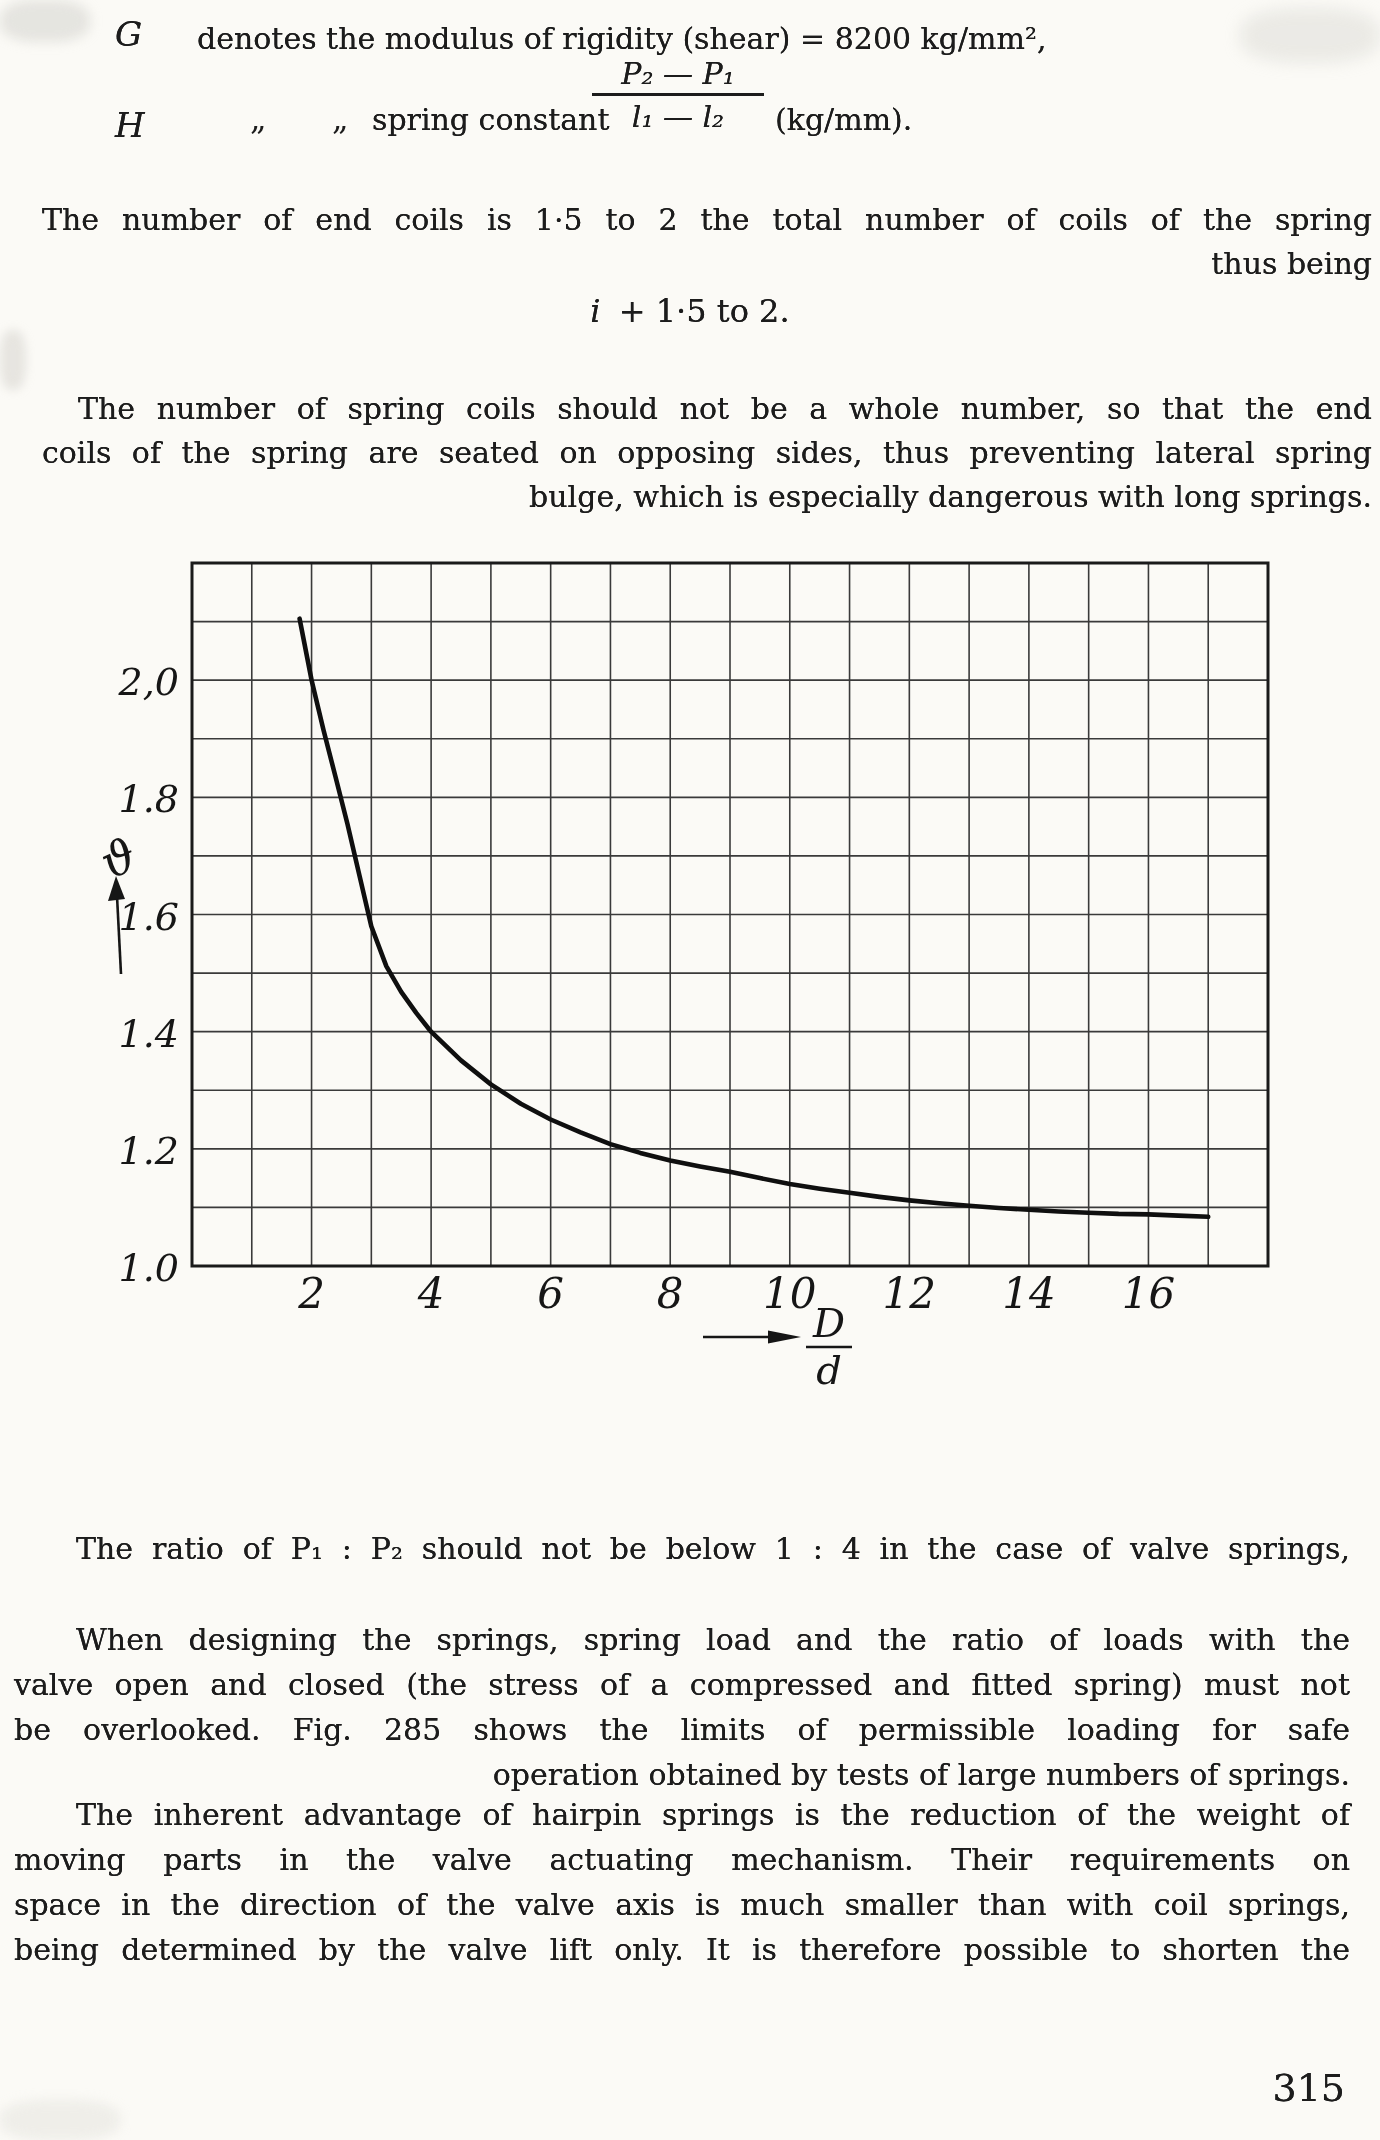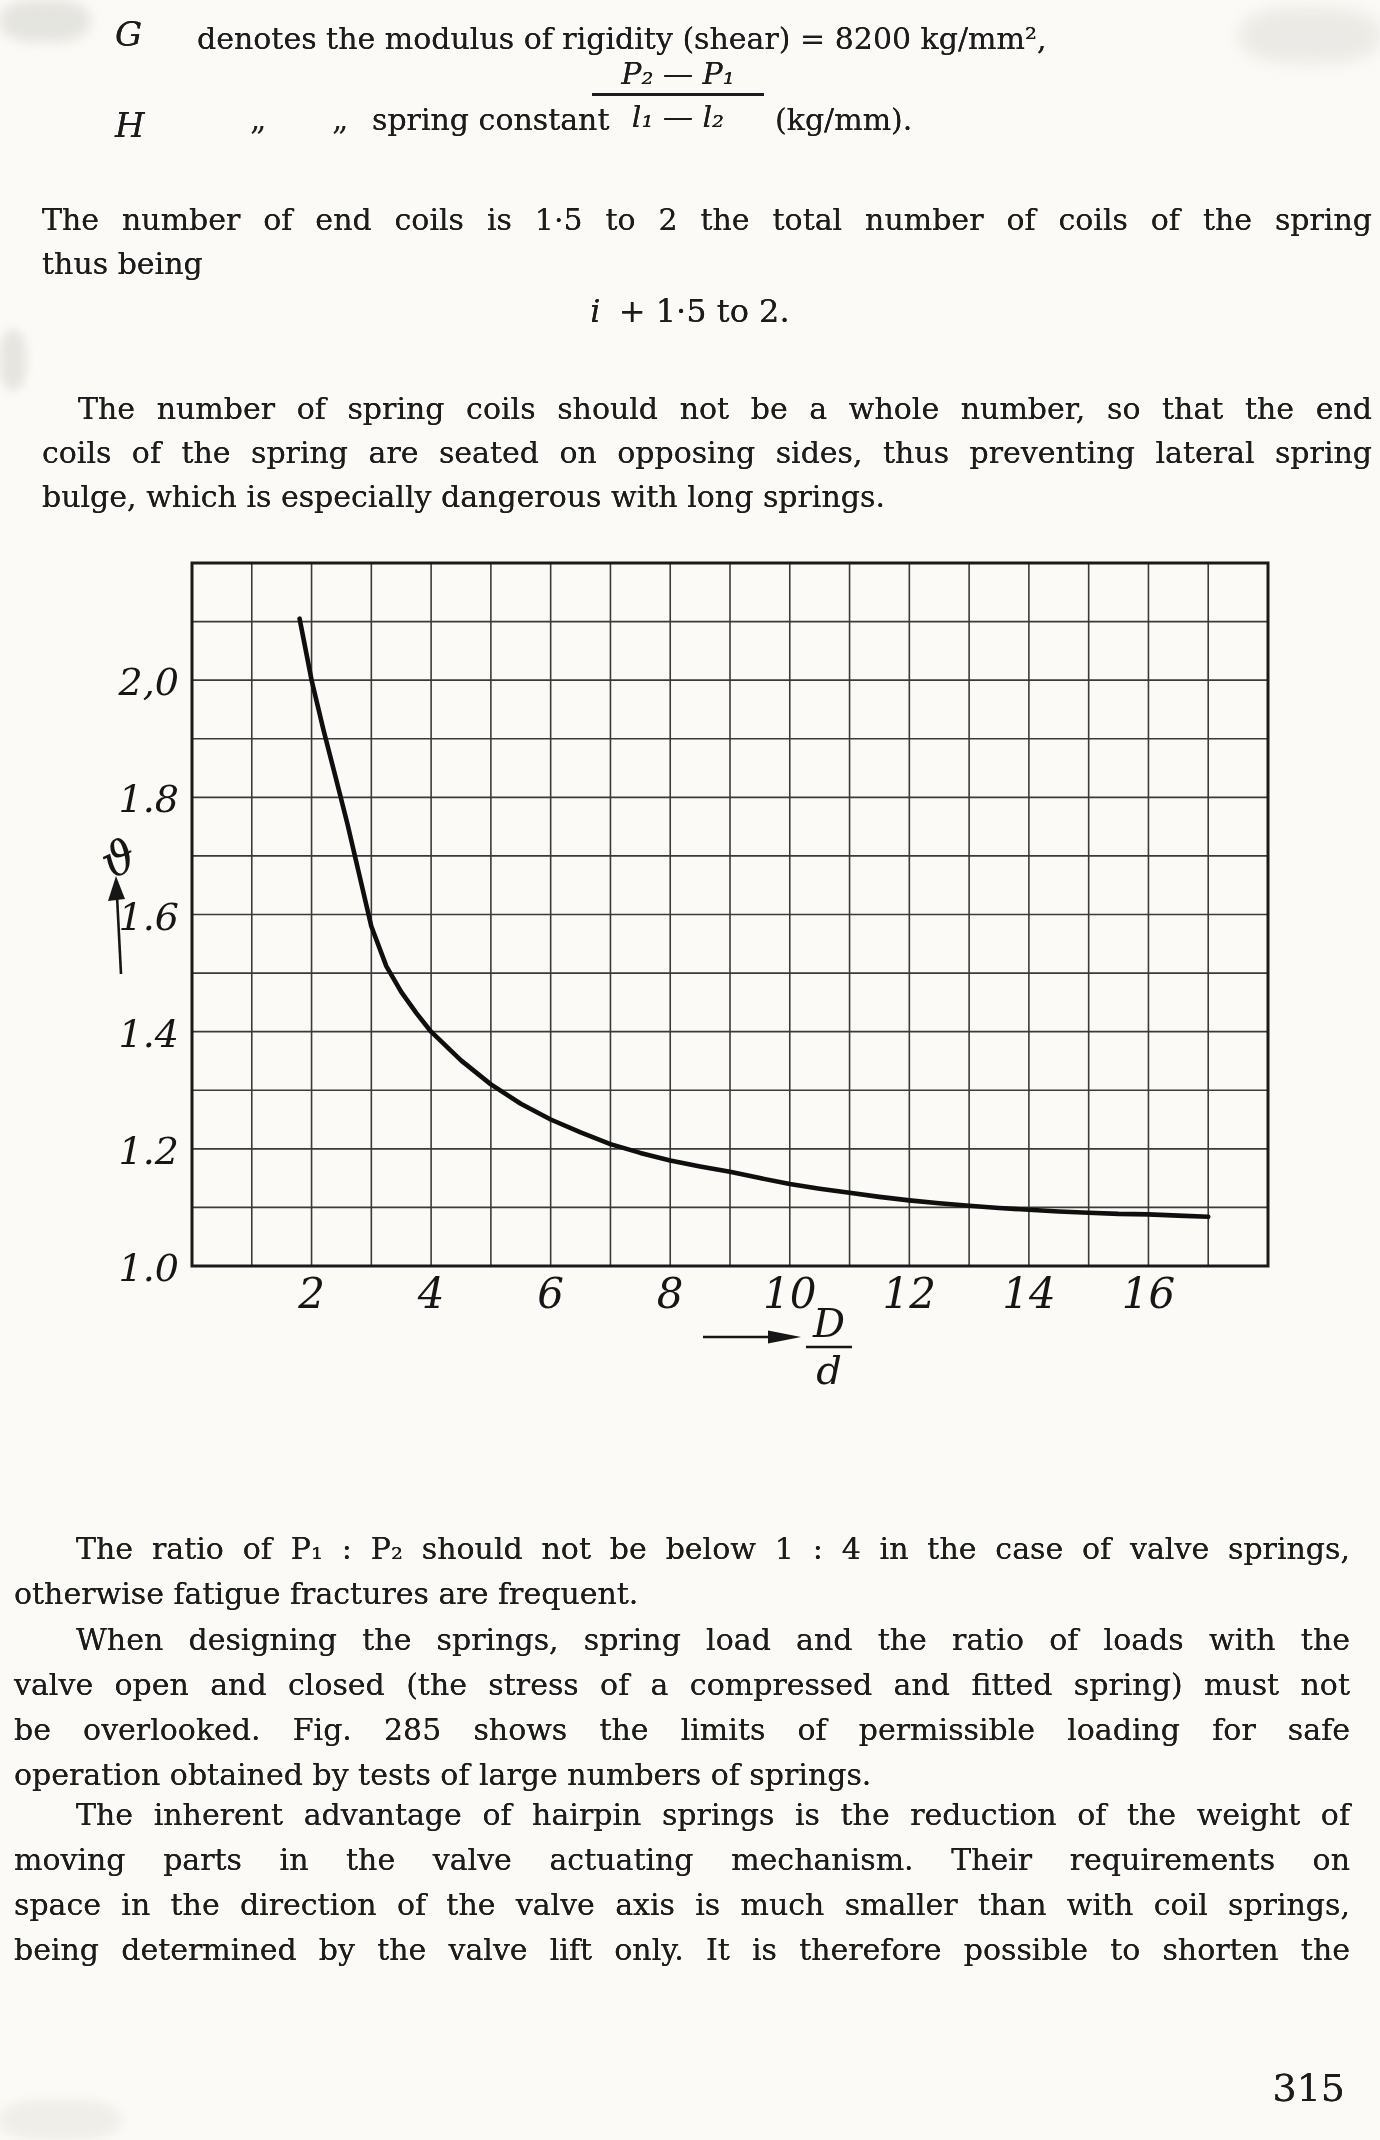--- a/index.html
+++ b/index.html
@@ -12,21 +12,21 @@
     font-family:"DejaVu Serif","Liberation Serif",serif;
     color:#1c1c1c;
   }
   .abs{position:absolute;}
   .txt{font-size:30px;line-height:44px;text-shadow:0 0 0.5px #1c1c1c;}
   .var{font-style:italic;font-size:34px;text-shadow:0 0 0.5px #1c1c1c;}
   .para{position:absolute;text-shadow:0 0 0.5px #1c1c1c;}
   .para .ln{font-size:30px;line-height:44px;white-space:normal;}
   .lower .ln{line-height:45px;}
   .jline{text-align:justify;text-align-last:justify;}
-  .lline{text-align:left;}
+  .lline{text-align:right;}
   .ind36{padding-left:36px;margin-top:29px;}
   .ind62{padding-left:62px;}
   .ditto{font-size:32px;}
   .frac{display:inline-block;text-align:center;vertical-align:middle;}
   .frac .num,.frac .den{font-style:italic;font-size:30px;padding:0 6px;text-shadow:0 0 0.5px #1c1c1c;}
   .frac .bar{height:3px;background:#1c1c1c;margin:2px 0 3px 0;}
   .formula{font-size:32px;text-shadow:0 0 0.5px #1c1c1c;}
   .caption{font-size:31px;text-align:center;width:100%;text-shadow:0 0 0.4px #1c1c1c;}
   .smallcaps{font-variant:small-caps;letter-spacing:1px;}
   .pagenum{font-size:38px;text-shadow:0 0 0.5px #1c1c1c;}
@@ -137,21 +137,20 @@
 
   <div class="para" style="left:42px;top:358px;width:1330px;">
     <div class="ln jline ind36">The number of spring coils should not be a whole number, so that the end</div>
     <div class="ln jline">coils of the spring are seated on opposing sides, thus preventing lateral spring</div>
     <div class="ln lline">bulge, which is especially dangerous with long springs.</div>
   </div>
 
 
   <div class="para lower" style="left:14px;top:1526px;width:1336px;">
     <div class="ln jline ind62">The ratio of P₁ : P₂ should not be below 1 : 4 in the case of valve springs,</div>
-    <div class="ln lline">otherwise fatigue fractures are frequent.</div>
   </div>
 
   <div class="para lower" style="left:14px;top:1617px;width:1336px;">
     <div class="ln jline ind62">When designing the springs, spring load and the ratio of loads with the</div>
     <div class="ln jline">valve open and closed (the stress of a compressed and fitted spring) must not</div>
     <div class="ln jline">be overlooked. Fig. 285 shows the limits of permissible loading for safe</div>
     <div class="ln lline">operation obtained by tests of large numbers of springs.</div>
   </div>
 
   <div class="para lower" style="left:14px;top:1792px;width:1336px;">

